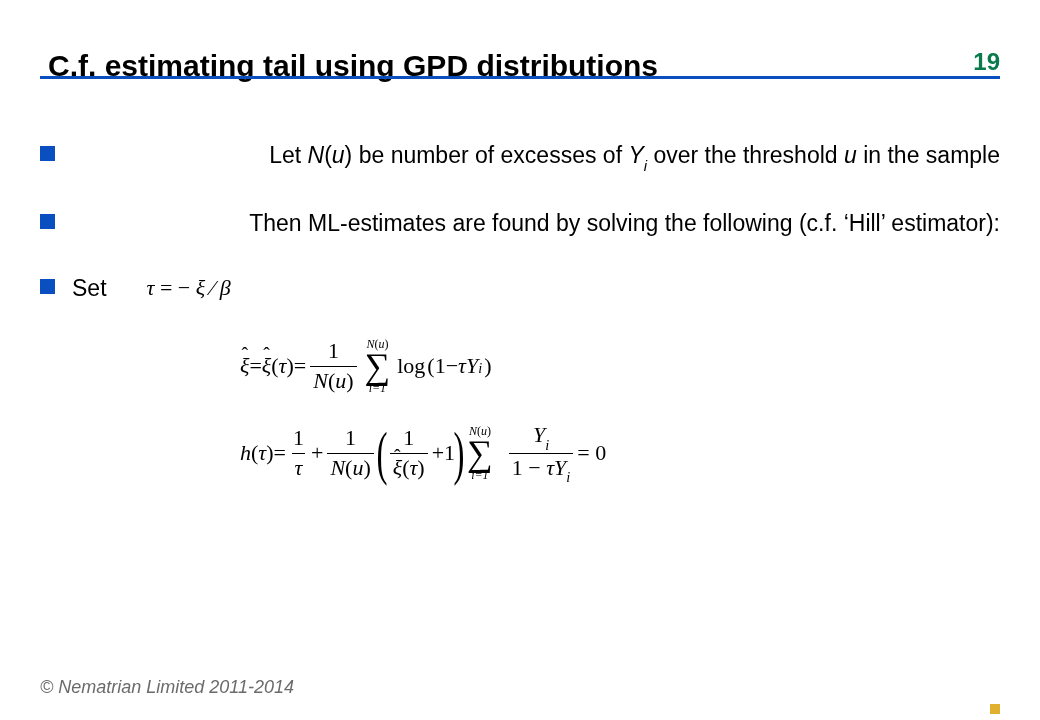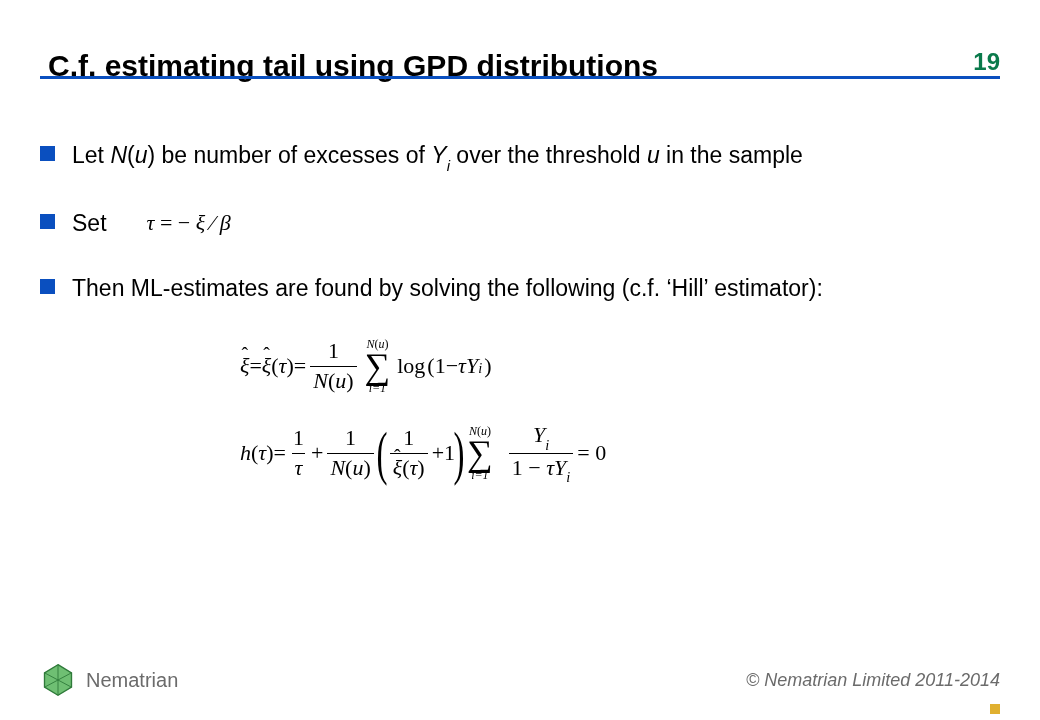--- a/index.html
+++ b/index.html
@@ -58,20 +58,21 @@
     margin: 0;
     padding: 0;
   }
   ul.bullets > li {
     position: relative;
     padding-left: 32px;
     font-size: 23px;
     line-height: 1.35;
     margin-bottom: 34px;
     color: #000;
+    text-align: right;
   }
   ul.bullets > li::before {
     content: "";
     position: absolute;
     left: 0;
     top: 6px;
     width: 15px;
     height: 15px;
     background: #0a4fbf;
   }
@@ -194,30 +195,30 @@
 
   <div class="body">
     <ul class="bullets">
 
       <li>
         <span>Let </span><span class="ital">N</span><span>(</span><span class="ital">u</span><span>)</span><span> be number of excesses of </span><span class="ital">Y</span><span class="sub ital">i</span><span> over the threshold </span><span class="ital">u</span><span> in the sample</span>
       </li>
 
 
       <li>
+        <span>Then ML-estimates are found by solving the following (c.f. ‘Hill’ estimator):</span>
+      </li>
+
+      <li>
         <div class="li-set">
           <span>Set</span>
           <span class="formula-inline">
             <span>τ</span><span class="upr"> = − </span><span>ξ</span><span class="upr"> ⁄ </span><span>β</span>
           </span>
         </div>
-      </li>
-
-      <li>
-        <span>Then ML-estimates are found by solving the following (c.f. ‘Hill’ estimator):</span>
       </li>
     </ul>
 
     <div class="eq-block">
 
       <div class="eq">
         <span class="hat">ξ</span>
         <span class="upr"> = </span>
         <span class="hat">ξ</span>
         <span class="upr">(</span>
@@ -289,28 +290,17 @@
             <span class="upr">1</span><span class="upr"> − </span><span>τ</span><span>Y</span><span class="sub">i</span>
           </span>
         </span>
         <span class="upr"> = 0</span>
       </div>
 
     </div>
   </div>
 
   <div class="footer">
-    <div class="footer-left">
-      <svg class="logo" viewBox="0 0 40 40">
-        <polygon points="20,3 35,12 35,28 20,37 5,28 5,12" fill="#6fbf73" stroke="#2f7a3a" stroke-width="1.5"></polygon>
-        <polyline points="20,3 20,20 35,12" fill="none" stroke="#2f7a3a" stroke-width="1"></polyline>
-        <polyline points="20,20 35,28" fill="none" stroke="#2f7a3a" stroke-width="1"></polyline>
-        <polyline points="20,20 5,28" fill="none" stroke="#2f7a3a" stroke-width="1"></polyline>
-        <polyline points="20,20 5,12" fill="none" stroke="#2f7a3a" stroke-width="1"></polyline>
-        <polyline points="20,20 20,37" fill="none" stroke="#2f7a3a" stroke-width="1"></polyline>
-      </svg>
-      <span class="brand">Nematrian</span>
-    </div>
     <span class="copyright">© Nematrian Limited 2011-2014</span>
   </div>
 
   <div class="corner-square"></div>
 </div>
 
 </body></html>

